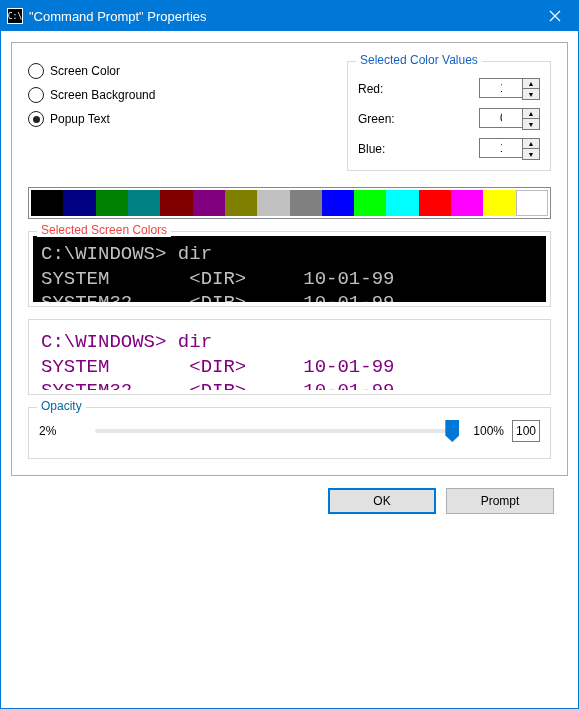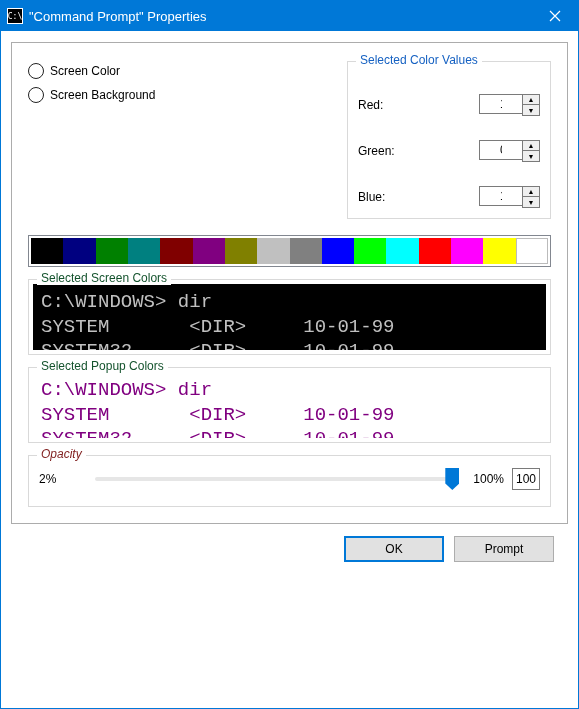--- a/index.html
+++ b/index.html
@@ -82,21 +82,21 @@
   padding: 8px 10px 10px 10px;
   width: 204px;
   position: relative;
   margin-top: 4px;
 }
 .rgb-group .legend {
   position: absolute; top: -9px; left: 8px;
   background: #fff; padding: 0 4px;
   color: #1561c2;
 }
-.rgbrow { display: flex; align-items: center; margin-top: 24px; }
+.rgbrow { display: flex; align-items: center; margin-top: 8px; }
 .rgbrow .lbl { width: 60px; }
 .spinner { display: flex; align-items: stretch; margin-left: auto; }
 .spinner input {
   width: 44px; height: 20px; padding: 2px 20px;
   border: 1px solid #7a7a7a; font-family: inherit; font-size: 12px;
 }
 .spinbtns { display: flex; flex-direction: column; margin-left: -1px; }
 .spinbtn {
   width: 18px; height: 11px; border: 1px solid #7a7a7a;
   background: #efefef; display: flex; align-items: center; justify-content: center;
@@ -113,21 +113,21 @@
 }
 .preview-group {
   border: 1px solid #d9d9d9;
   padding: 4px 4px 4px 4px;
   margin-top: 12px;
   position: relative;
 }
 .preview-group .legend {
   position: absolute; top: -9px; left: 8px;
   background: #fff; padding: 0 4px;
-  color: #14532d;
+  color: #ef4444;
 }
 .preview {
   font-family: Consolas, "Courier New", monospace;
   font-size: 19px;
   padding: 6px 8px;
   height: 66px;
   overflow: hidden;
   white-space: pre;
   line-height: 1.3;
 }
@@ -135,22 +135,21 @@
 .preview.popup { background: #fff; color: #800080; }
 .opacity-group {
   border: 1px solid #d9d9d9;
   padding: 12px 10px 16px 10px;
   margin-top: 12px;
   position: relative;
 }
 .opacity-group .legend {
   position: absolute; top: -9px; left: 8px;
   background: #fff; padding: 0 4px;
-  color: #7f1d1d;
-  font-style: italic;
+  color: #0369a1;
 }
 .opacityrow { display: flex; align-items: center; gap: 8px; }
 .opacityrow .track {
   flex: 1; height: 4px; background: #e6e6e6; position: relative; border-radius: 2px;
   margin: 0 6px; cursor: pointer;
 }
 .opacityrow .thumb {
   position: absolute; width: 14px; height: 22px;
   background: #0078D7; top: -9px; right: 0;
   clip-path: polygon(0 0, 100% 0, 100% 70%, 50% 100%, 0 70%);
@@ -159,21 +158,21 @@
 .opacityrow .pctmax { }
 .opacityrow input.pctval {
   width: 28px; height: 22px; border: 1px solid #7a7a7a;
   text-align: center; font-family: inherit; font-size: 12px;
 }
 .footer {
   padding: 12px 14px 14px 14px;
   display: flex; justify-content: flex-end; gap: 10px;
 }
 .btn {
-  width: 100px; height: 26px;
+  width: 108px; height: 26px;
   border: 1px solid #adadad;
   background: #e1e1e1;
   font-family: inherit; font-size: 12px;
   cursor: pointer;
 }
 .btn.primary {
   border: 2px solid #0078D7;
 }
 </style>
 </head>
@@ -196,20 +195,24 @@
       <div class="tabpage">
         <div class="toprow">
           <div class="radiogroup">
             <div class="radiorow">
               <span class="radio"></span>
               <span>Screen Color</span>
             </div>
             <div class="radiorow">
               <span class="radio"></span>
               <span>Screen Background</span>
+            </div>
+            <div class="radiorow">
+              <span class="radio checked"></span>
+              <span>Popup Text</span>
             </div>
           </div>
 
           <div class="rgb-group">
             <span class="legend">Selected Color Values</span>
             <div class="rgbrow">
               <span class="lbl">Red:</span>
               <div class="spinner">
                 <input type="text" value="128" style="">
                 <div class="spinbtns">
@@ -261,21 +264,20 @@
         </div>
 
         <div class="preview-group">
           <span class="legend">Selected Screen Colors</span>
           <div class="preview screen">C:\WINDOWS&gt; dir
 SYSTEM       &lt;DIR&gt;     10-01-99
 SYSTEM32     &lt;DIR&gt;     10-01-99</div>
         </div>
 
         <div class="preview-group">
-          <span class="legend">Selected Popup Colors</span>
           <div class="preview popup">C:\WINDOWS&gt; dir
 SYSTEM       &lt;DIR&gt;     10-01-99
 SYSTEM32     &lt;DIR&gt;     10-01-99</div>
         </div>
 
         <div class="opacity-group">
           <span class="legend">Opacity</span>
           <div class="opacityrow">
             <span class="pctlabel">2%</span>
             <div class="track">

